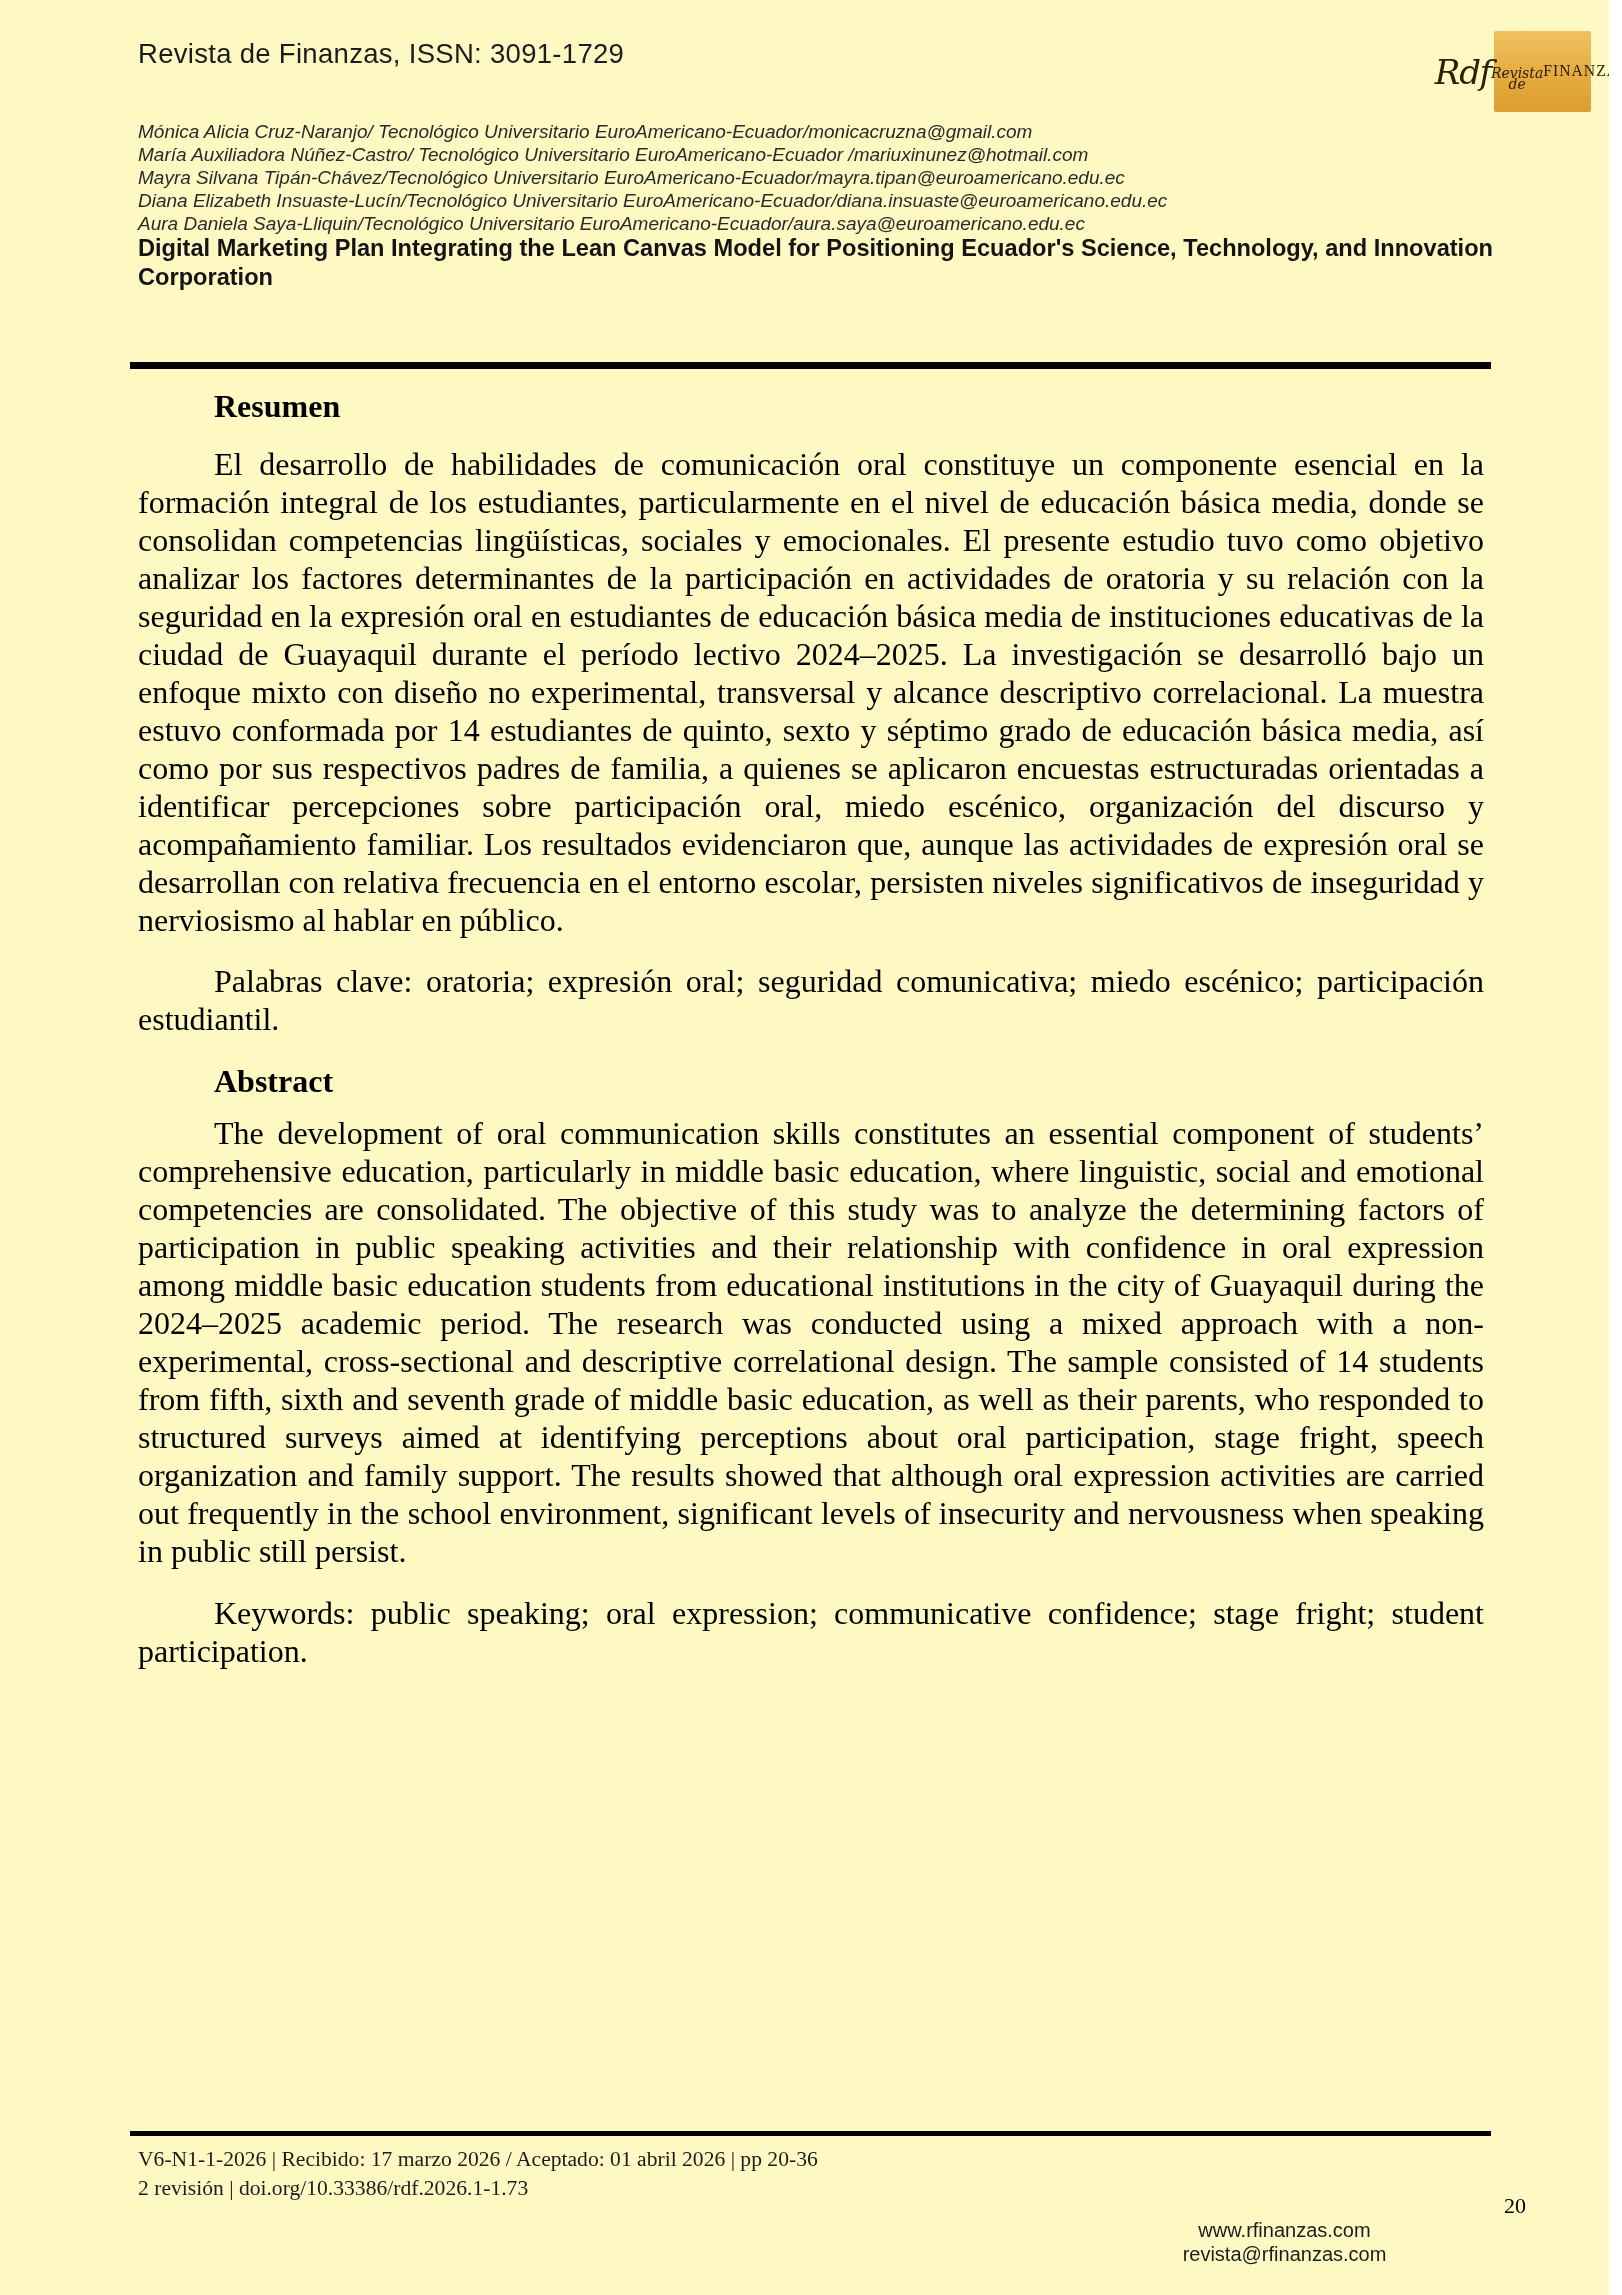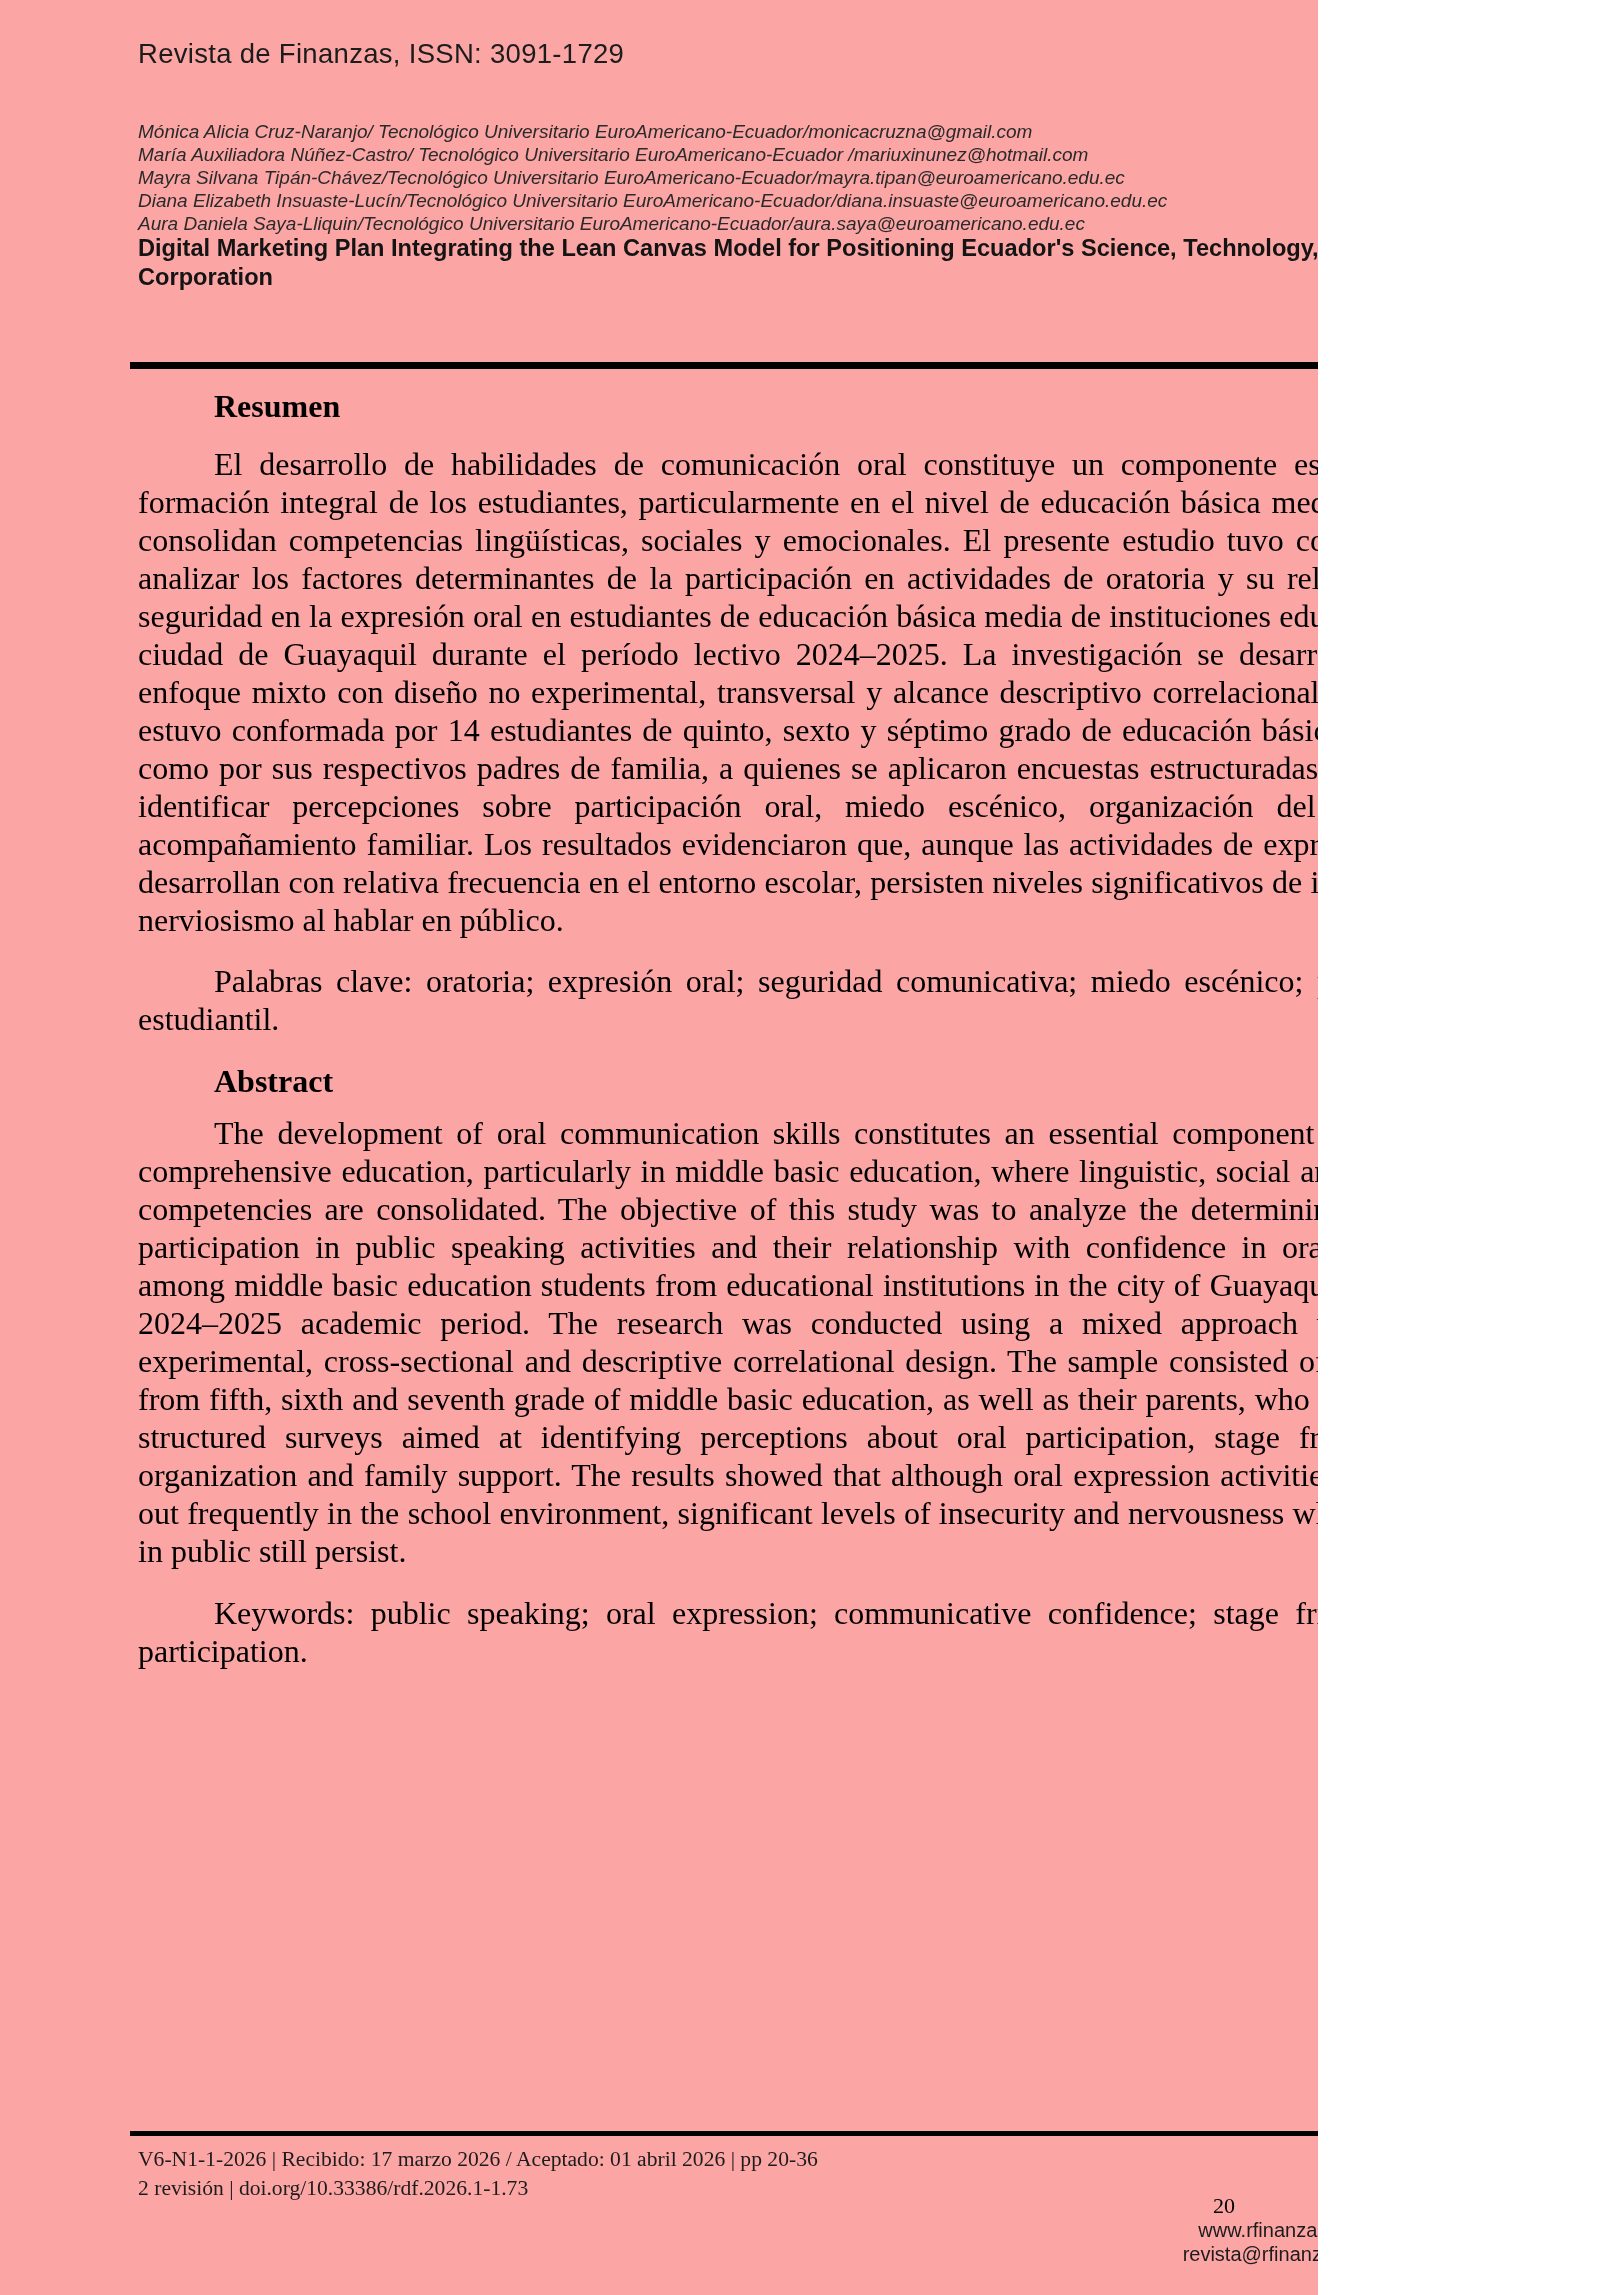--- a/index.html
+++ b/index.html
@@ -1,20 +1,20 @@
 <!DOCTYPE html>
 <html style="font-size:10.5px"><head>
 <meta charset="utf-8">
 <style>
   html,body{margin:0;padding:0;background:#ffffff;}
   .page{
     position:relative;
-    width:1318px;
+    width:1609px;
     height:2295px;
-    background:#fca5a5;
+    background:#fef9c3;
     overflow:hidden;
     color:#000;
   }
   
   .journal-name{
     position:absolute;
     left:138px; top:38px;
     font-family:"Liberation Sans",sans-serif;
     font-size:27.5px;
     letter-spacing:0.3px;

